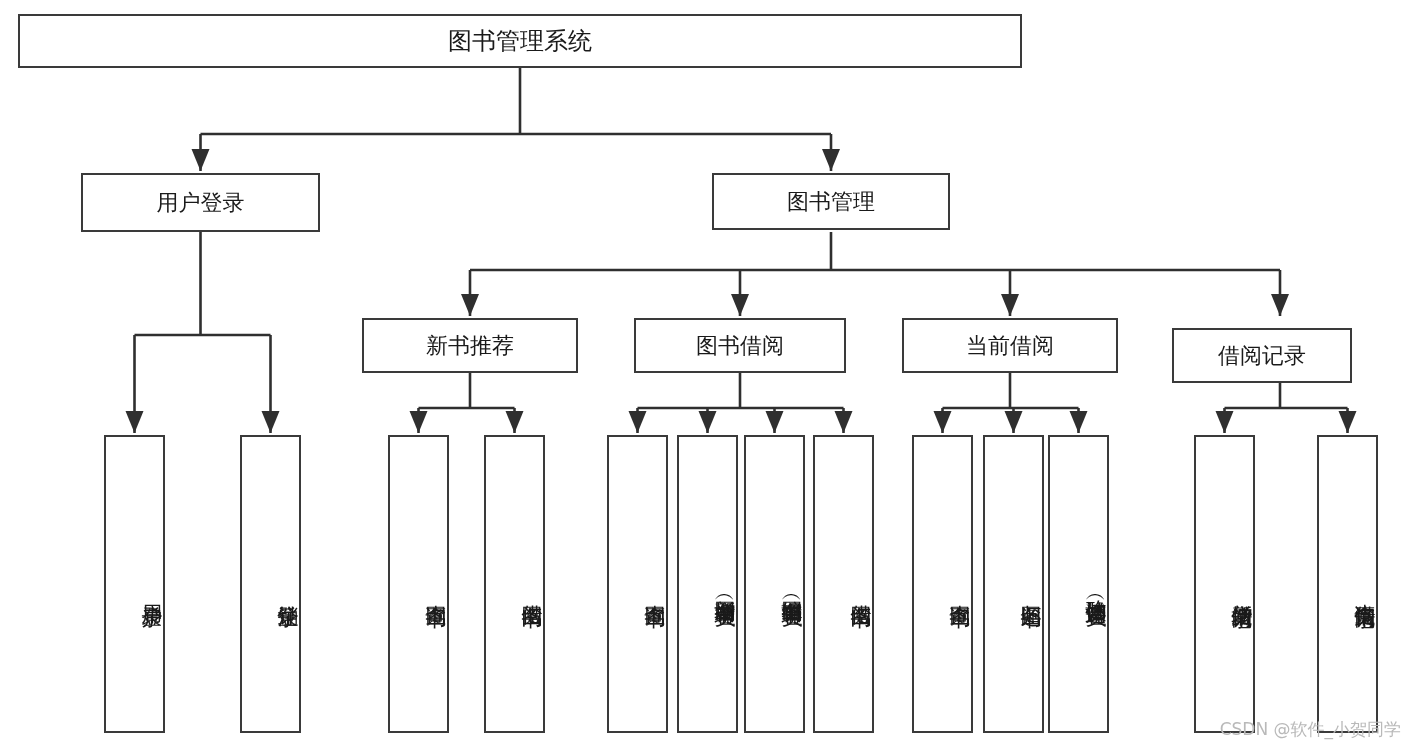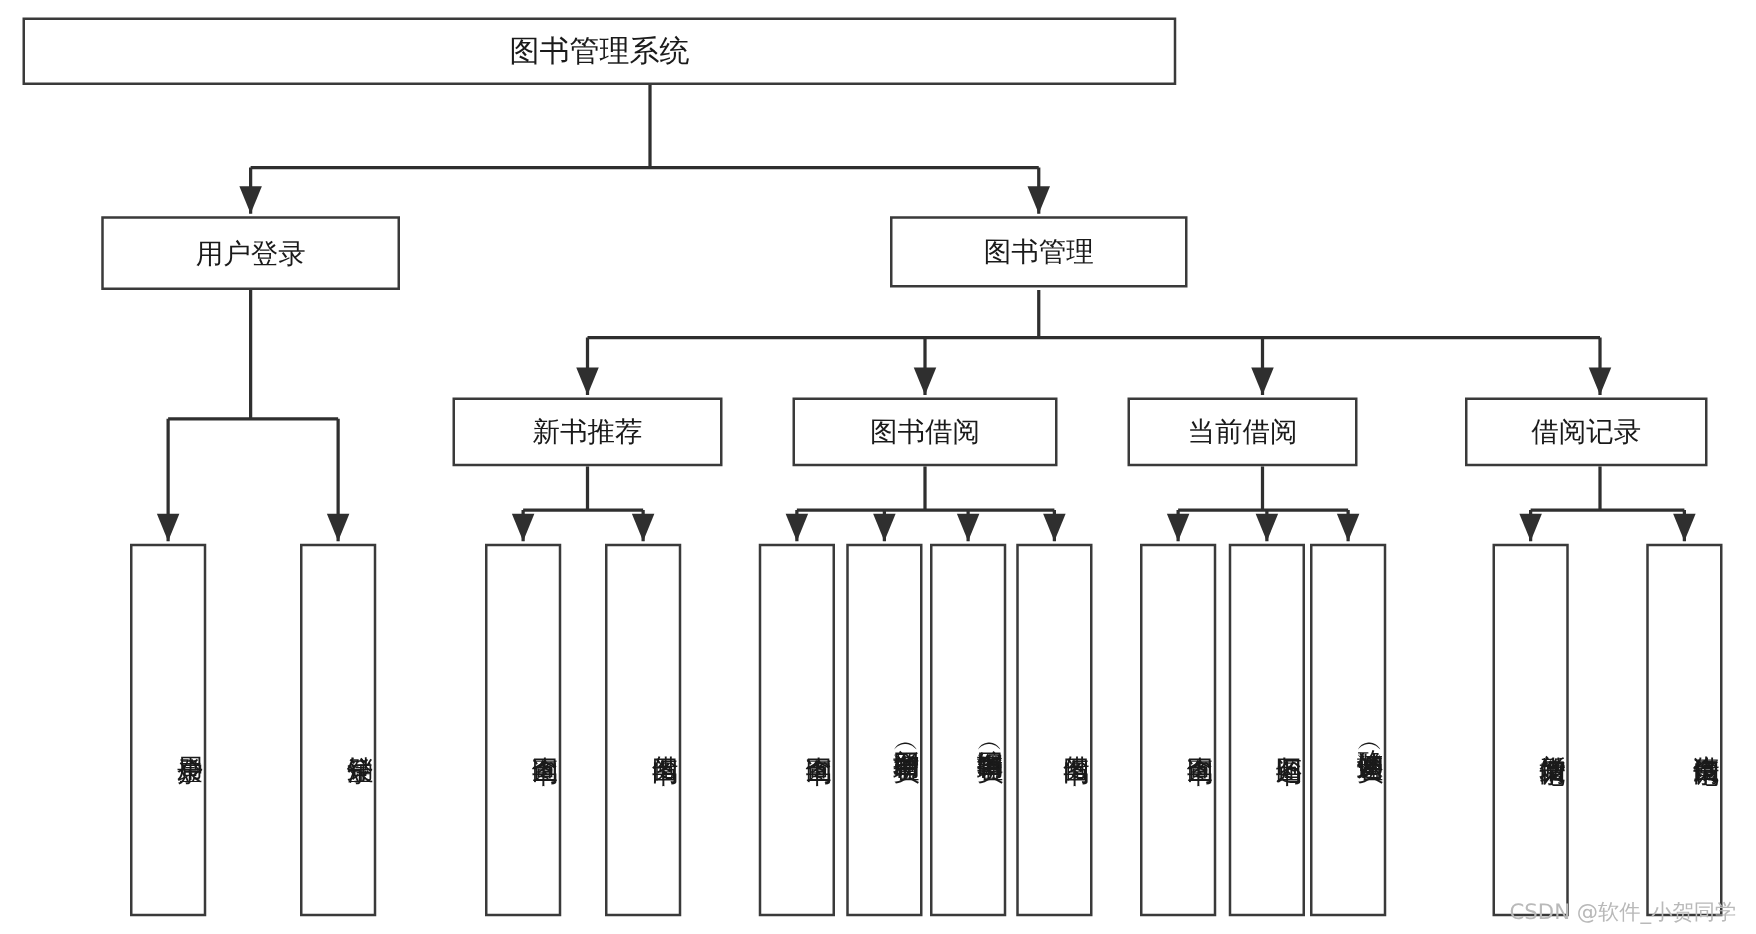--- a/index.html
+++ b/index.html
@@ -63,21 +63,21 @@
   .link-line {
     stroke: #2f2f2f;
     stroke-width: 2.6;
     fill: none;
   }
   .arrow-head {
     fill: #2f2f2f;
   }
   #watermark {
     position: absolute;
-    right: 16px;
+    right: 4px;
     bottom: 6px;
     font-size: 17px;
     color: #b9b9b9;
     z-index: 5;
     white-space: nowrap;
     font-family: "DejaVu Sans", "Liberation Sans", sans-serif;
   }
 </style>
 </head>
 <body>
@@ -131,39 +131,39 @@
       <line x1="1078.5" y1="408" x2="1078.5" y2="433" class="link-line"></line>
       <polygon points="1069.5,411 1087.5,411 1078.5,433" class="arrow-head"></polygon>
       <line x1="1280" y1="373" x2="1280" y2="408" class="link-line"></line>
       <line x1="1224.5" y1="408" x2="1347.5" y2="408" class="link-line"></line>
       <line x1="1224.5" y1="408" x2="1224.5" y2="433" class="link-line"></line>
       <polygon points="1215.5,411 1233.5,411 1224.5,433" class="arrow-head"></polygon>
       <line x1="1347.5" y1="408" x2="1347.5" y2="433" class="link-line"></line>
       <polygon points="1338.5,411 1356.5,411 1347.5,433" class="arrow-head"></polygon>
     </svg>
   <div id="nodes-layer">
-      <div class="node node-root" style="left: 18px; top: 14px; width: 923px; height: 54px;">
+      <div class="node node-root" style="left: 18px; top: 14px; width: 1004px; height: 54px;">
         <span>图书管理系统</span>
       </div>
       <div class="node node-mid" style="left: 81px; top: 173px; width: 239px; height: 59px;">
         <span>用户登录</span>
       </div>
       <div class="node node-mid" style="left: 712px; top: 173px; width: 238px; height: 57px;">
         <span>图书管理</span>
       </div>
       <div class="node node-mid" style="left: 362px; top: 318px; width: 216px; height: 55px; font-family: Liberation Serif, serif;">
         <span>新书推荐</span>
       </div>
       <div class="node node-mid" style="left: 634px; top: 318px; width: 212px; height: 55px;">
         <span>图书借阅</span>
       </div>
-      <div class="node node-mid" style="left: 902px; top: 318px; width: 184px; height: 55px;">
+      <div class="node node-mid" style="left: 902px; top: 318px; width: 216px; height: 55px;">
         <span>当前借阅</span>
       </div>
-      <div class="node node-mid" style="left: 1172px; top: 318px; width: 194px; height: 55px;">
+      <div class="node node-mid" style="left: 1172px; top: 328px; width: 180px; height: 55px;">
         <span>借阅记录</span>
       </div>
       <div class="node node-leaf" style="left: 104px; top: 435px; width: 61px; height: 298px;">
         <span>用户登录</span>
       </div>
       <div class="node node-leaf" style="left: 240px; top: 435px; width: 61px; height: 298px;">
         <span>注销登录</span>
       </div>
       <div class="node node-leaf" style="left: 388px; top: 435px; width: 61px; height: 298px;">
         <span>查询图书</span>

